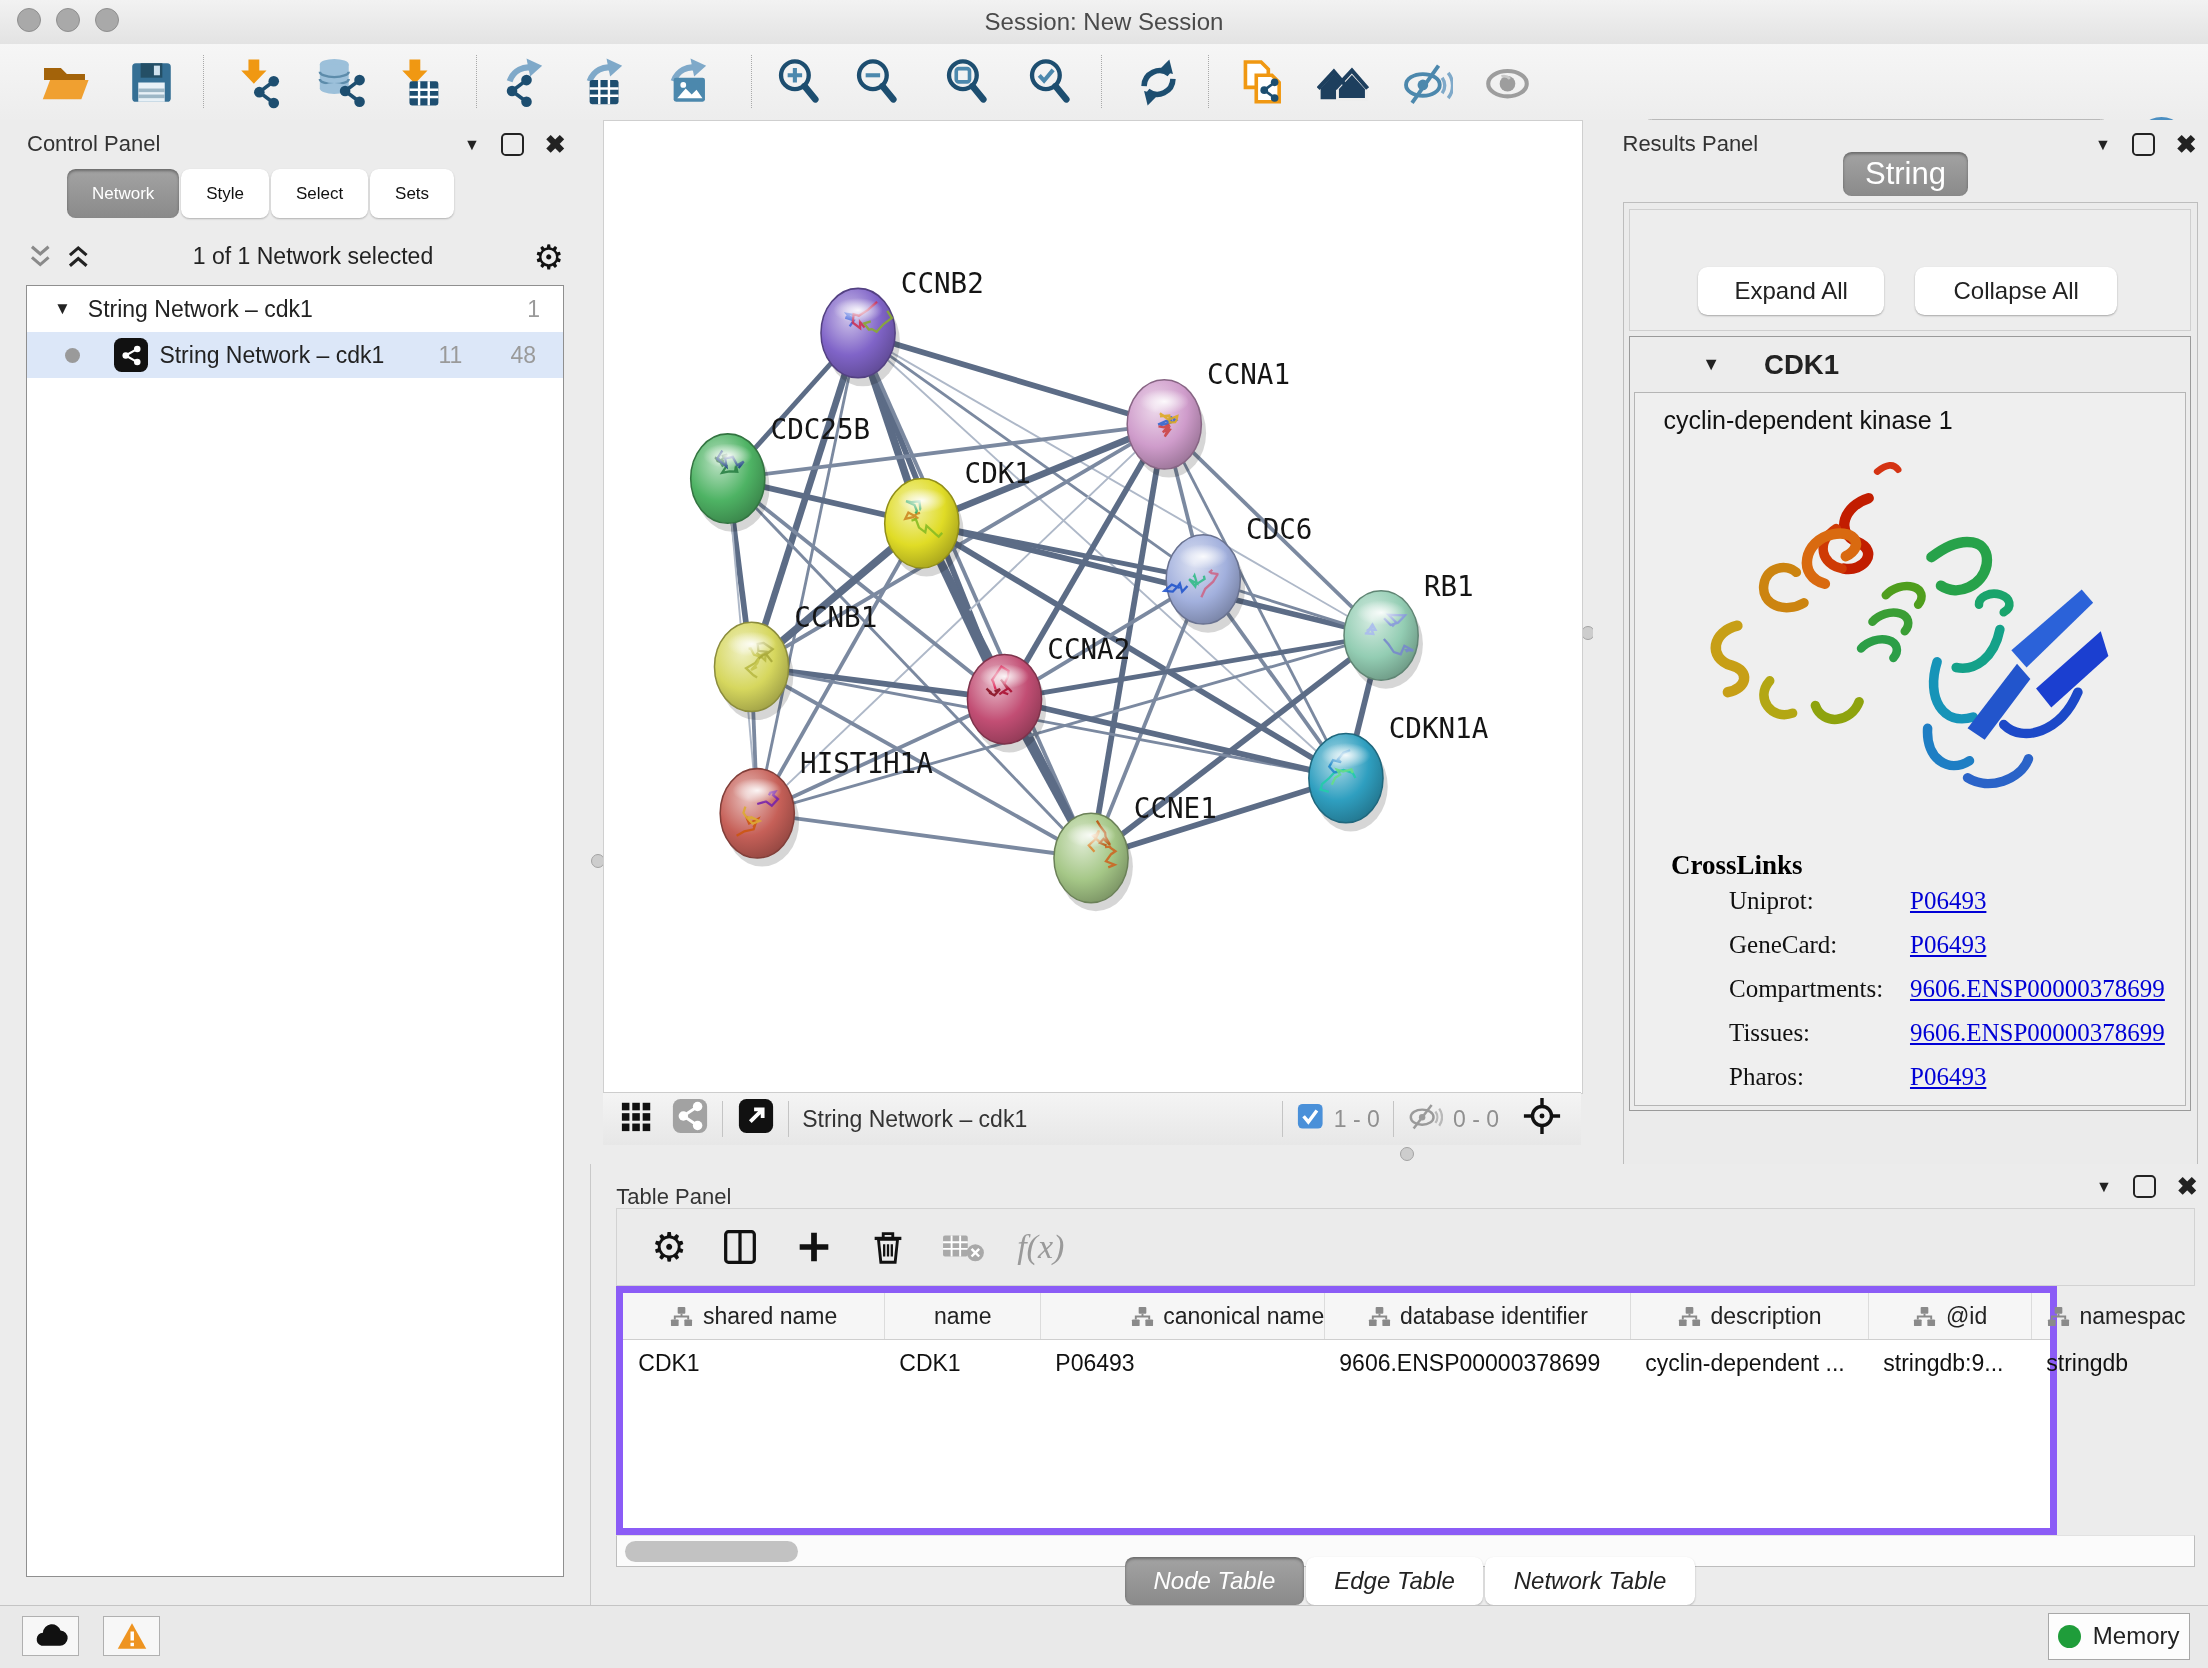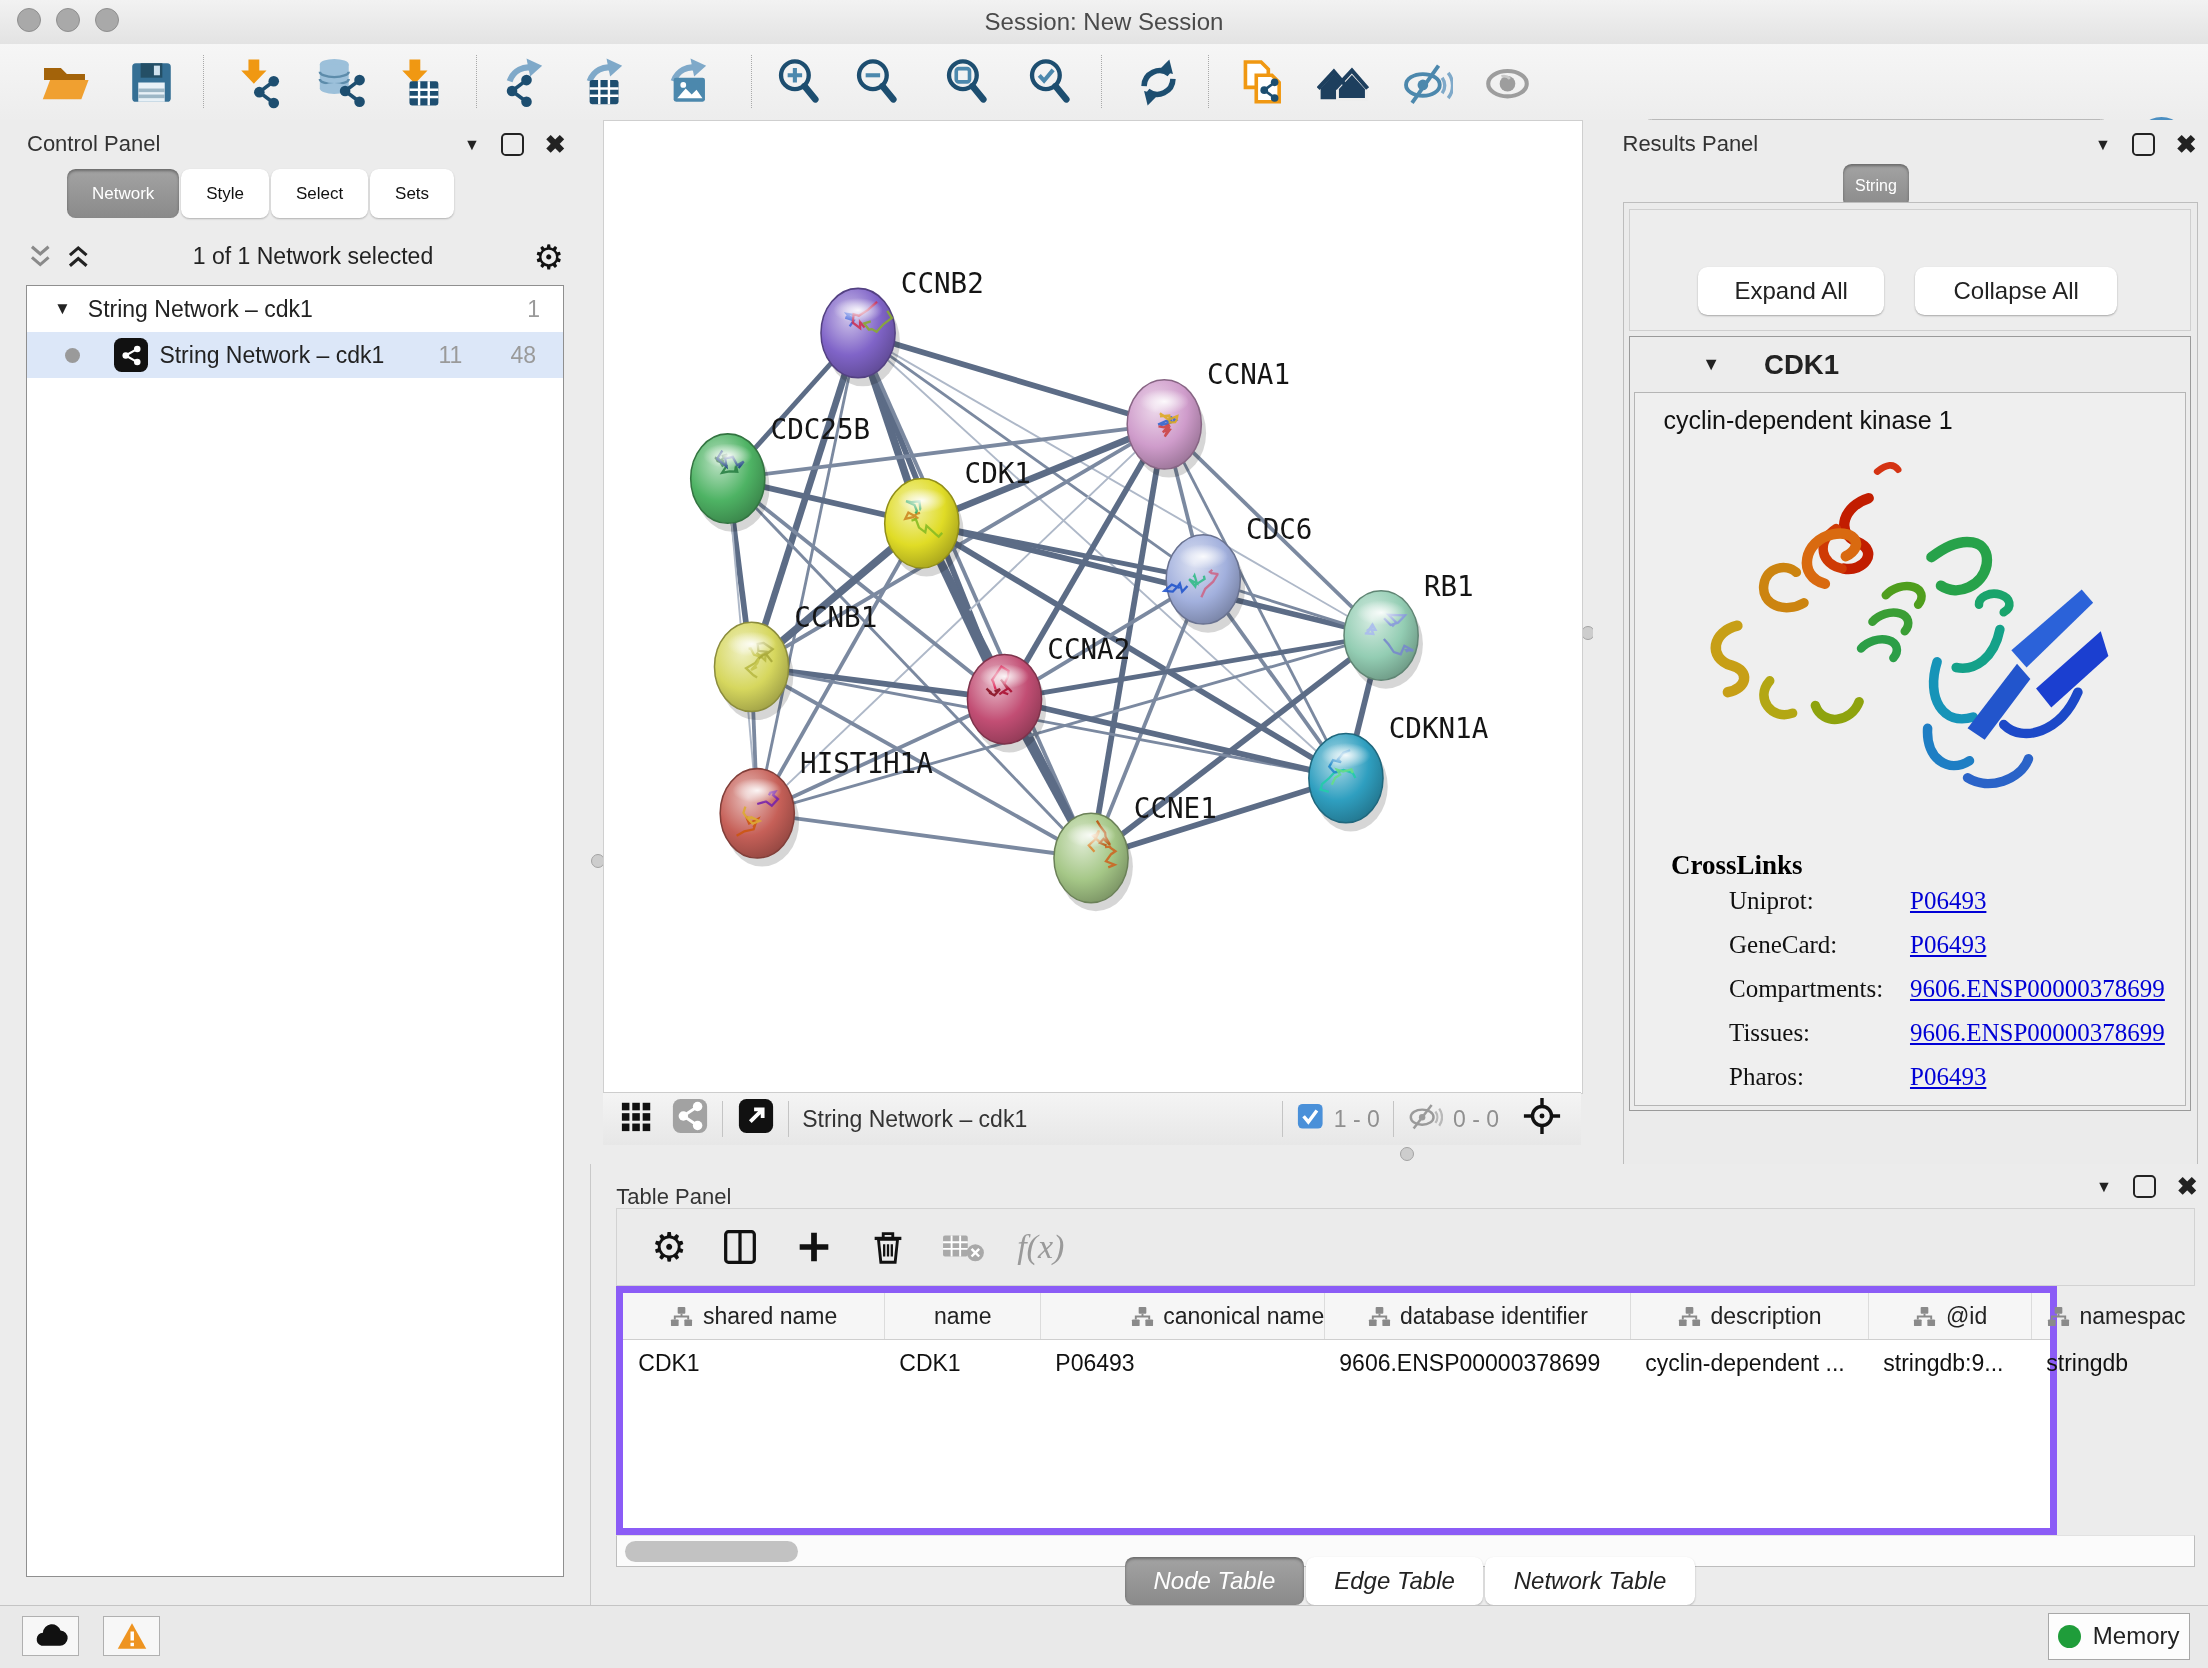--- a/index.html
+++ b/index.html
@@ -48,22 +48,22 @@
   .divv{position:absolute;top:120px;width:13.3px;background:#ececec;}
   .gripdot{position:absolute;width:12.4px;height:12.4px;border-radius:50%;background:#cdcdcd;border:1px solid #a3a3a3;}
   .netcanvas{position:absolute;left:603px;top:120px;width:978px;height:972px;background:#fff;border:1px solid #cfcfcf;}
   .netbar{position:absolute;left:603px;top:1092px;width:978px;height:52px;
     background:linear-gradient(#f4f4f4,#e7e7e7);border-top:1px solid #cdcdcd;border-bottom:1px solid #bdbdbd;
     display:flex;align-items:center;font-size:23px;color:#333;}
   .nb-sep{width:0;height:36px;border-left:1px solid #c4c4c4;margin:0 13.3px;}
   .griph{position:absolute;left:603px;top:1145px;width:1605px;height:19px;background:#ececec;}
   
   .rpanel{position:absolute;left:1593px;top:120px;width:615px;height:1044px;background:#ececec;}
-  .stringtab{position:absolute;left:250px;top:44px;height:44px;padding:0 12px;line-height:44px;
-    background:linear-gradient(#a3a3a3,#8a8a8a);color:#fff;font-size:16px;border-radius:8.6px;box-shadow:inset 0 1.9px 2.9px rgba(0,0,0,.35);}
+  .stringtab{position:absolute;left:250px;top:32px;height:44px;padding:0 22px;line-height:44px;
+    background:linear-gradient(#a3a3a3,#8a8a8a);color:#fff;font-size:31px;border-radius:8.6px;box-shadow:inset 0 1.9px 2.9px rgba(0,0,0,.35);}
   .rbox{position:absolute;left:29.5px;top:82px;width:573px;height:1023px;background:#ebebeb;border:1px solid #bdbdbd;}
   .rbtnrow{position:absolute;left:5.7px;top:5.7px;right:5.7px;height:120px;border:1px solid #cfcfcf;background:#ededed;}
   .rbtn{position:absolute;top:57px;height:48px;border-radius:9.5px;background:#fff;font-size:24px;
     display:flex;align-items:center;justify-content:center;box-shadow:0 1px 1.9px rgba(0,0,0,.3);}
   .card{position:absolute;left:5.7px;top:133px;right:5.7px;height:773px;border:1.9px solid #9a9a9a;background:#ececec;}
   .cardhead{height:55px;display:flex;align-items:center;font-size:27.6px;font-weight:bold;}
   .cardbody{position:absolute;left:3.8px;right:3.8px;top:55px;bottom:3.8px;border:1px solid #b5b5b5;background:#efefef;}
   .desc{font-size:25px;margin:13.3px 0 0 28.5px;color:#111;}
   .serif{font-family:"Liberation Serif",serif;}
   .xl-title{font-size:27px;font-weight:bold;margin:17px 0 5.7px 36px;color:#000;}

